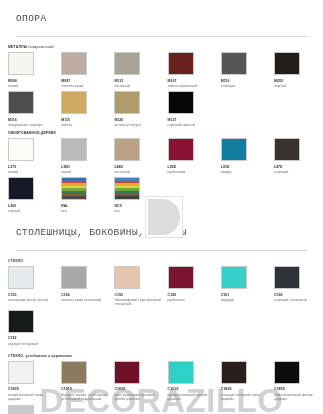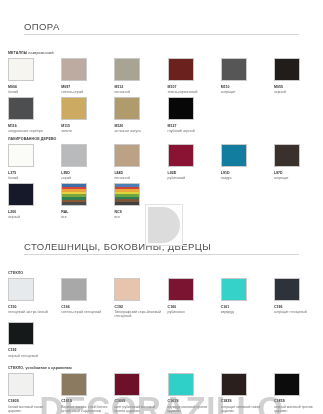--- a/index.html
+++ b/index.html
@@ -21,24 +21,25 @@
     box-sizing: border-box;
     padding: 0 8px;
   }
 
   
   .section-title {
     font-size: 9.5px;
     letter-spacing: 0.4px;
     color: #4d4d4d;
     font-weight: 400;
-    padding-bottom: 2px;
+    padding-bottom: 12px;
     border-bottom: 1px solid #d6d6d6;
-    margin: 16px;
+    margin: 8px;
     white-space: nowrap;
+    font-family: Liberation Mono, monospace;
   }
   .sec-opora { padding-top: 5px; }
   .sec-groove { padding-top: 8px; }
   .sec-tops   { padding-top: 6px; }
 
   .group-label {
     font-size: 3.6px;
     font-weight: bold;
     color: #3a3a3a;
     letter-spacing: 0.1px;

